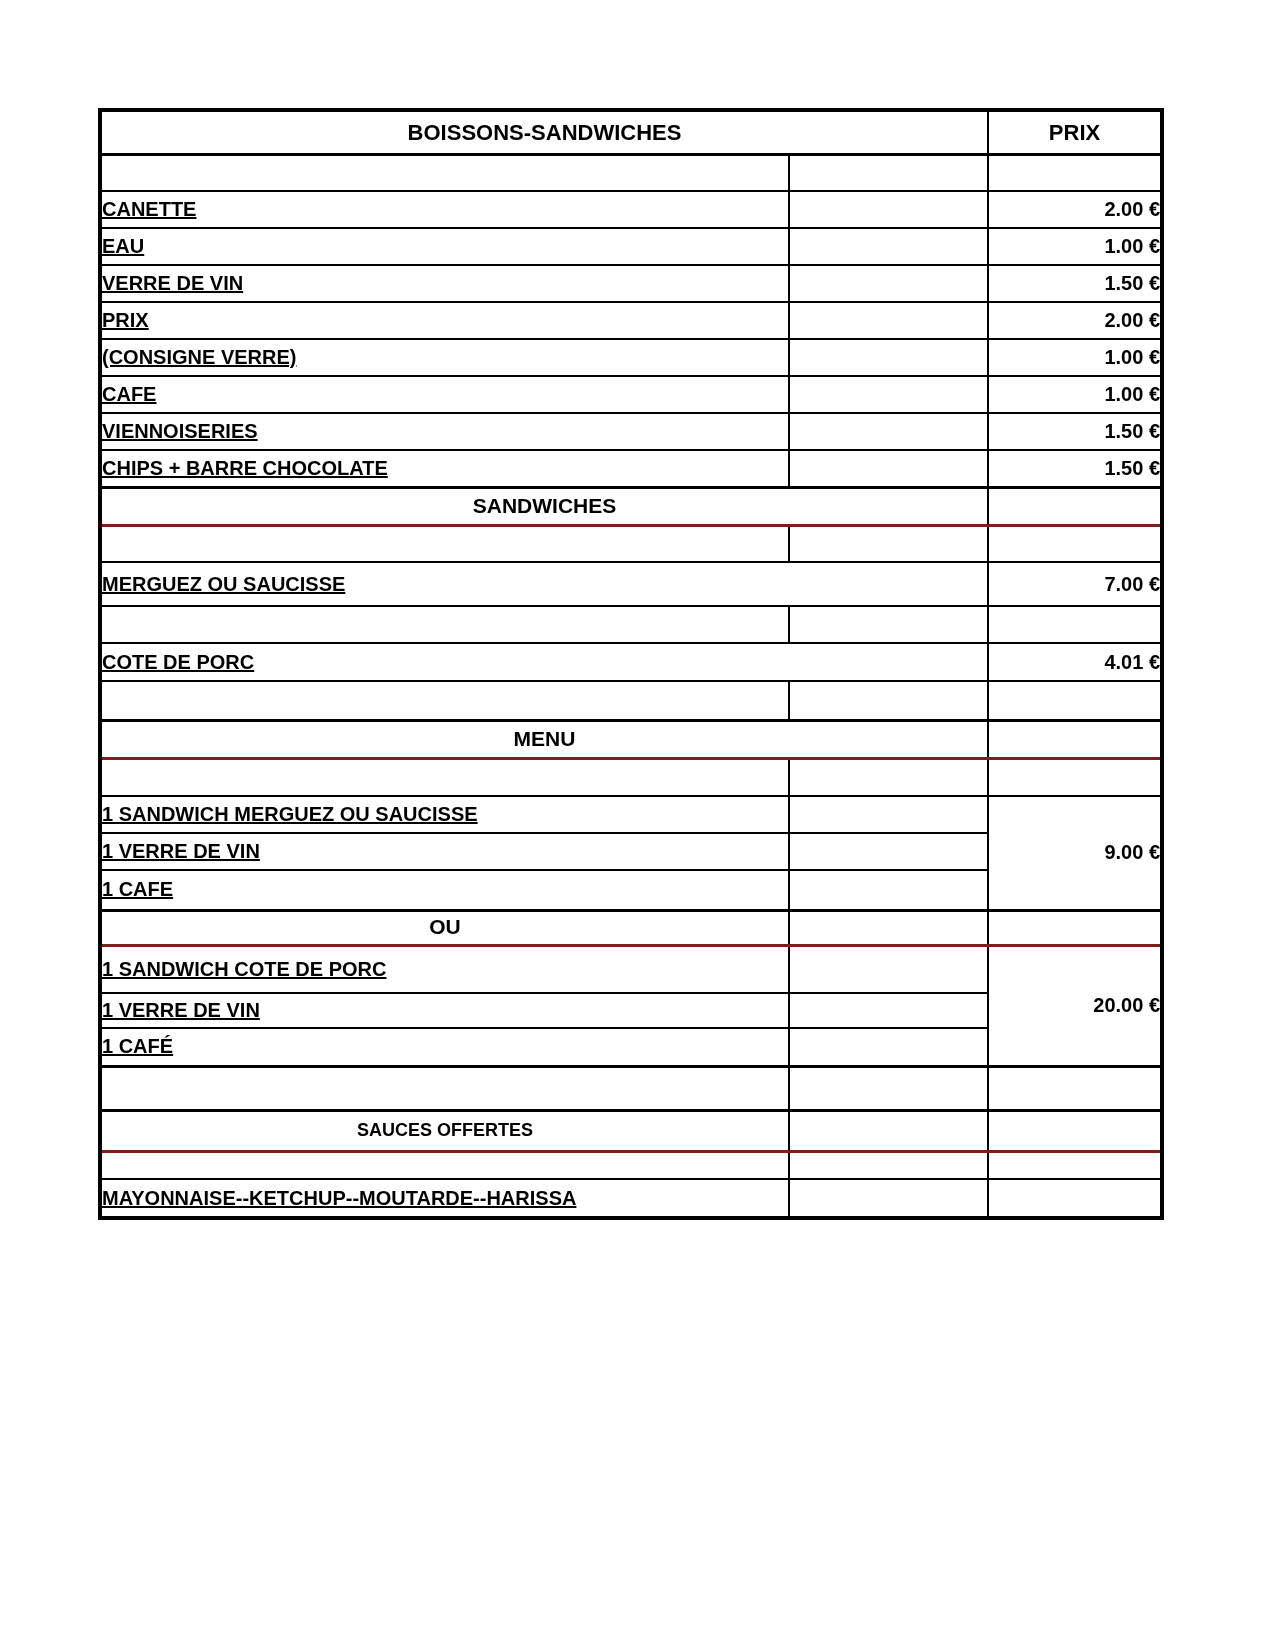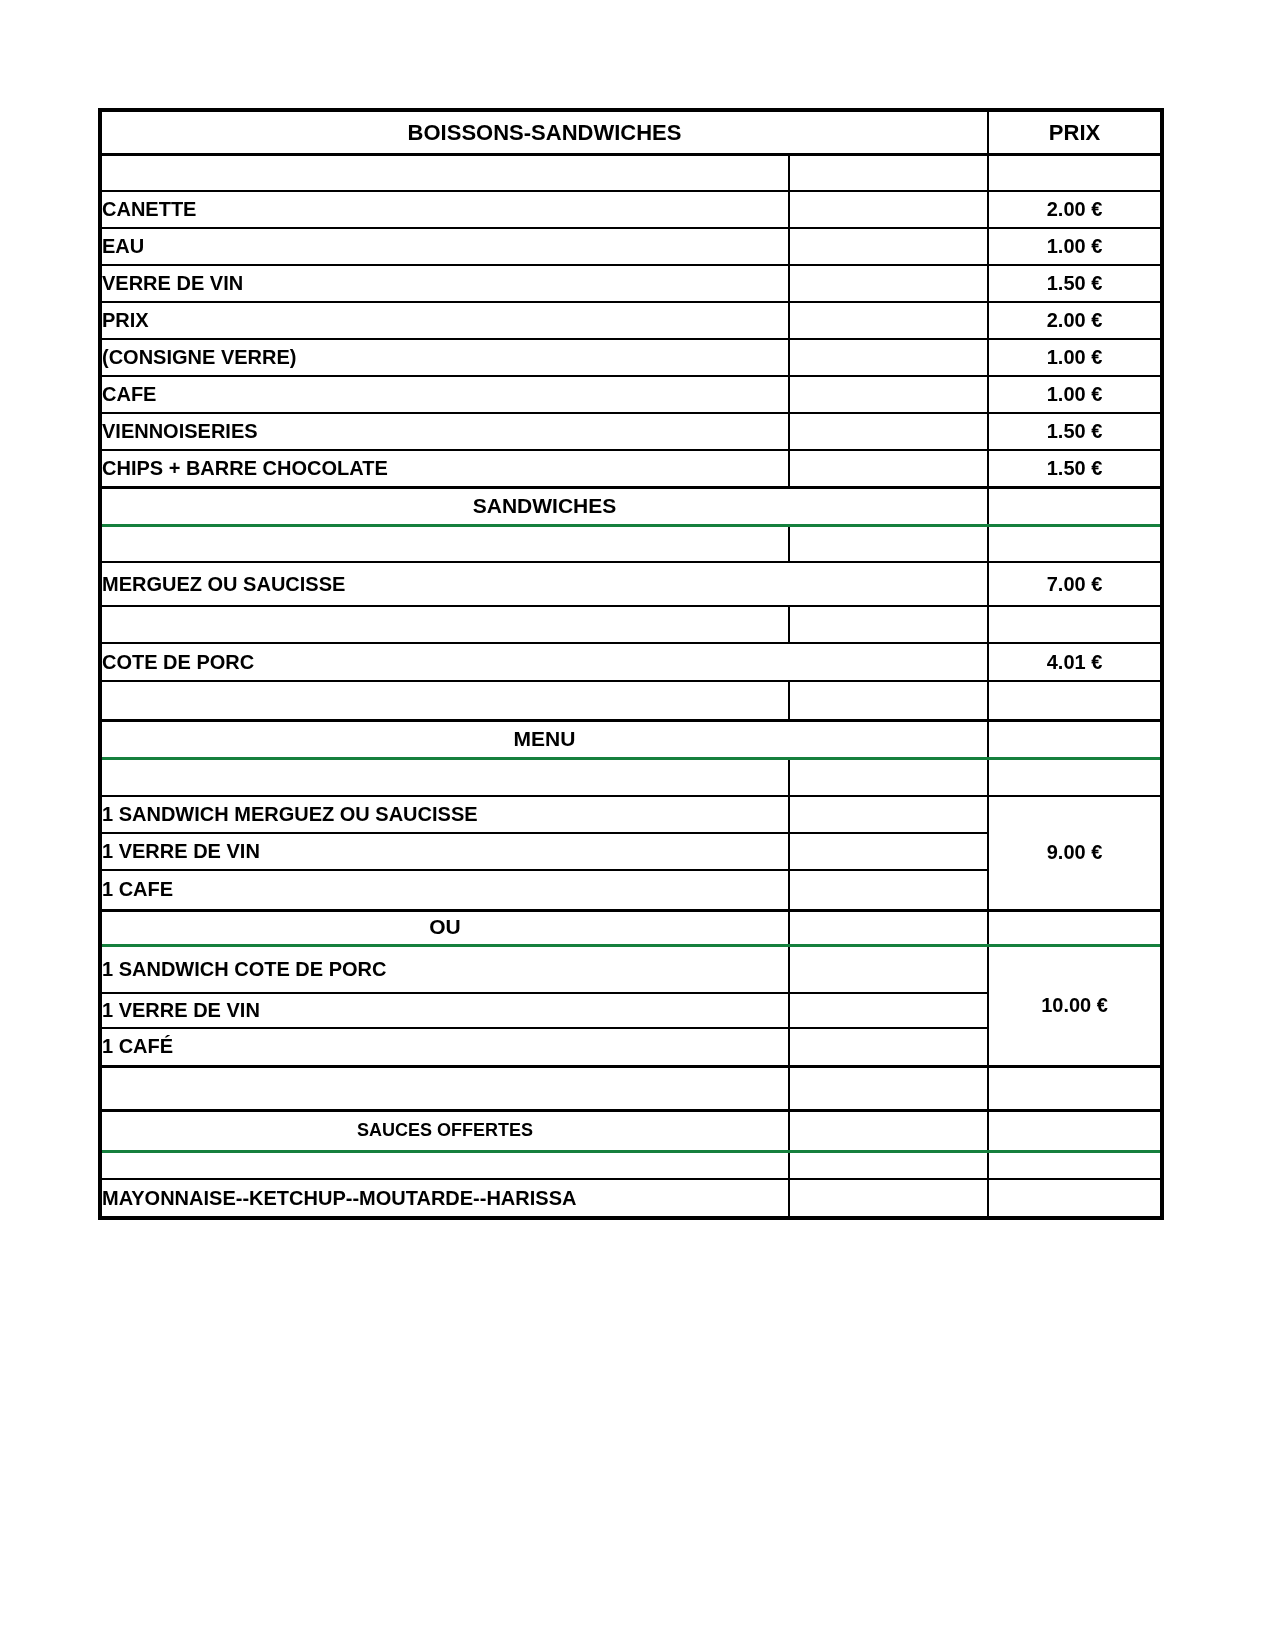--- a/index.html
+++ b/index.html
@@ -30,35 +30,36 @@
     font-size: 20px;
     vertical-align: middle;
     padding: 0;
     overflow: hidden;
     white-space: nowrap;
     line-height: 1.05;
   }
   td.lbl {
     text-align: left;
     padding-left: 5px;
+    text-decoration: underline;
   }
   td.ctr {
     text-align: center;
   }
   td.price {
-    text-align: center;
+    text-align: right;
   }
   tr.hdr td {
     font-size: 22px;
     border-bottom: 3px solid #000;
   }
   tr.sec td {
     font-size: 21px;
     border-top: 3px solid #000;
-    border-bottom: 3px solid #15803d;
+    border-bottom: 3px solid #7f1d1d;
   }
   tr.sec td.small-title {
     font-size: 18px;
     margin-top: 31px;
   }
   td.bb3 {
     border-bottom: 3px solid #000 !important;
   }
 </style>
 </head>
@@ -185,21 +186,21 @@
 
       <tr class="sec" style="height:35px">
         <td class="ctr">OU</td>
         <td></td>
         <td></td>
       </tr>
 
       <tr style="height:48px">
         <td class="lbl">1 SANDWICH COTE DE PORC</td>
         <td></td>
-        <td class="price bb3" rowspan="3">10.00 €</td>
+        <td class="price bb3" rowspan="3">20.00 €</td>
       </tr>
       <tr style="height:35px">
         <td class="lbl">1 VERRE DE VIN</td>
         <td></td>
       </tr>
       <tr style="height:38px">
         <td class="lbl bb3">1 CAFÉ</td>
         <td class="bb3"></td>
       </tr>
 

